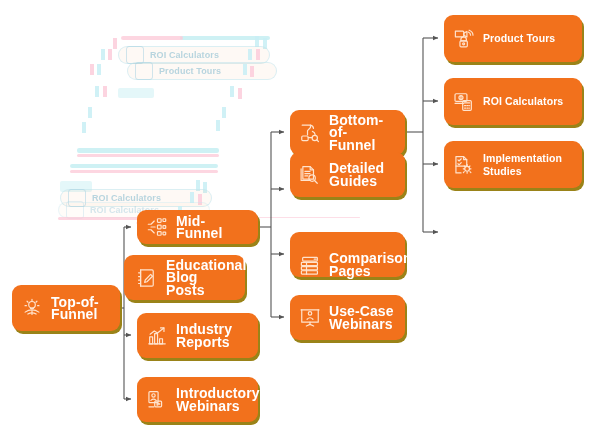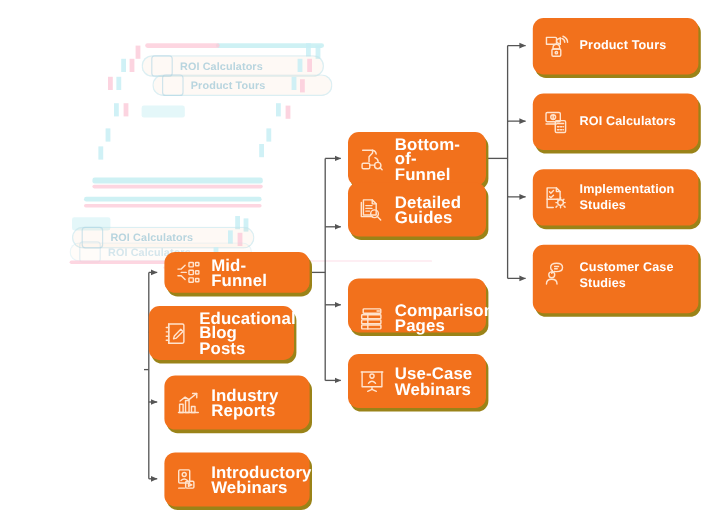--- a/index.html
+++ b/index.html
@@ -166,20 +166,33 @@
 
       <path d="M405,132 L423,132"></path>
       <path d="M423,38 L423,232"></path>
       <path d="M423,38 L438,38" marker-end="url(#arr)"></path>
       <path d="M423,101 L438,101" marker-end="url(#arr)"></path>
       <path d="M423,164 L438,164" marker-end="url(#arr)"></path>
       <path d="M423,232 L438,232" marker-end="url(#arr)"></path>
     </g>
   </svg>
 
+  <div class="node" style="left:12px;top:285px;width:108px;height:46px;">
+    <span class="ico">
+      <svg viewBox="0 0 24 24" fill="none" stroke="#ffe3cd" stroke-width="1.3" stroke-linecap="round" stroke-linejoin="round">
+        <circle cx="12" cy="8.5" r="3.6"></circle>
+        <path d="M10.3 12.4 h3.4"></path>
+        <path d="M12 2.6 v1.6 M6.6 4.6 l1.1 1.1 M17.4 4.6 l-1.1 1.1 M4.4 9.5 h1.5 M18.1 9.5 h1.5"></path>
+        <path d="M4.5 16.5 q3.5 -2.4 7.5 -2.4 q4 0 7.5 2.4"></path>
+        <path d="M7.5 18.6 q2.2 -1.3 4.5 -1.3 q2.3 0 4.5 1.3"></path>
+        <path d="M12 14.1 v5"></path>
+      </svg>
+    </span>
+    <span class="lbl">Top-of-Funnel</span>
+  </div>
 
   <div class="node" style="left:137px;top:210px;width:121px;height:34px;">
     <span class="ico">
       <svg viewBox="0 0 24 24" fill="none" stroke="#ffe3cd" stroke-width="1.3" stroke-linecap="round" stroke-linejoin="round">
         <path d="M2.5 9 h3 l3.5 -3.5"></path>
         <path d="M2.5 15 h3 l3.5 3.5"></path>
         <path d="M5.5 12 h4.5"></path>
         <rect x="12.5" y="3" width="4" height="4" rx="0.6"></rect>
         <rect x="12.5" y="10" width="4" height="4" rx="0.6"></rect>
         <rect x="12.5" y="17" width="4" height="4" rx="0.6"></rect>
@@ -333,27 +346,14 @@
         <path d="M5.4 10.6 l1.2 1.2 l2.4 -2.4"></path>
         <circle cx="15.4" cy="16.2" r="2.6"></circle>
         <path d="M15.4 11.5 v1.4 M15.4 19.5 v1.4 M11.2 16.2 h1.4 M18.2 16.2 h1.4
                  M12.3 13.1 l1 1 M18.5 19.3 l1 1 M18.5 13.1 l-1 1 M12.3 19.3 l-1 1"></path>
       </svg>
     </span>
     <span class="lbl">Implementation
 Studies</span>
   </div>
 
-  <div class="node wide" style="left:444px;top:204px;width:138px;height:57px;align-items:flex-start;padding-top:13px;">
-    <span class="ico">
-      <svg viewBox="0 0 24 24" fill="none" stroke="#ffe3cd" stroke-width="1.3" stroke-linecap="round" stroke-linejoin="round">
-        <path d="M11.8 2.6 q5.4 0 5.4 3.8 q0 3.8 -5.4 3.8 q-1 0 -1.9 -.2 l-2.6 1.6 l.7 -2.3
-                 q-1.6 -1.1 -1.6 -2.9 q0 -3.8 5.4 -3.8 z"></path>
-        <path d="M10 5.6 h3.6 M10 7.6 h2.4"></path>
-        <circle cx="7.4" cy="13.1" r="2.7"></circle>
-        <path d="M2.6 21.4 q0 -4.3 4.8 -4.3 q4.8 0 4.8 4.3"></path>
-      </svg>
-    </span>
-    <span class="lbl">Customer Case
-Studies</span>
-  </div>
 
 </div>
 
 </body></html>

